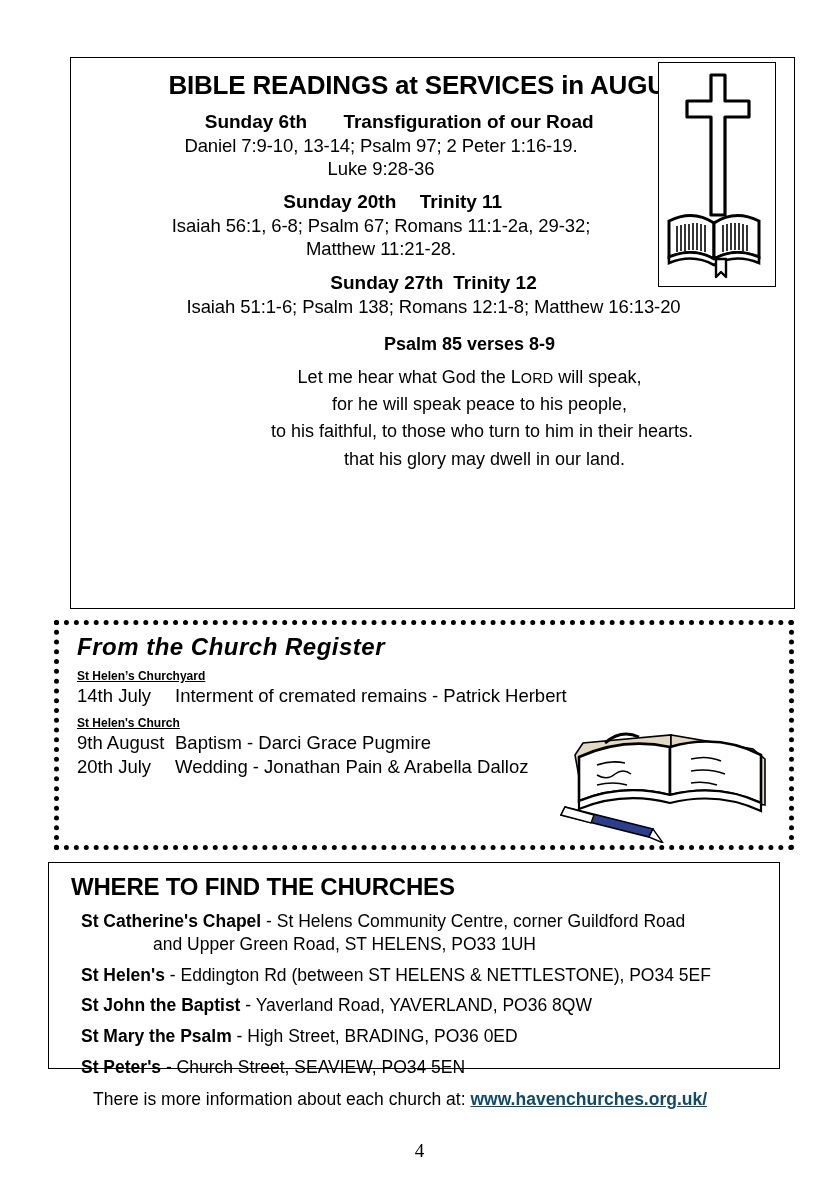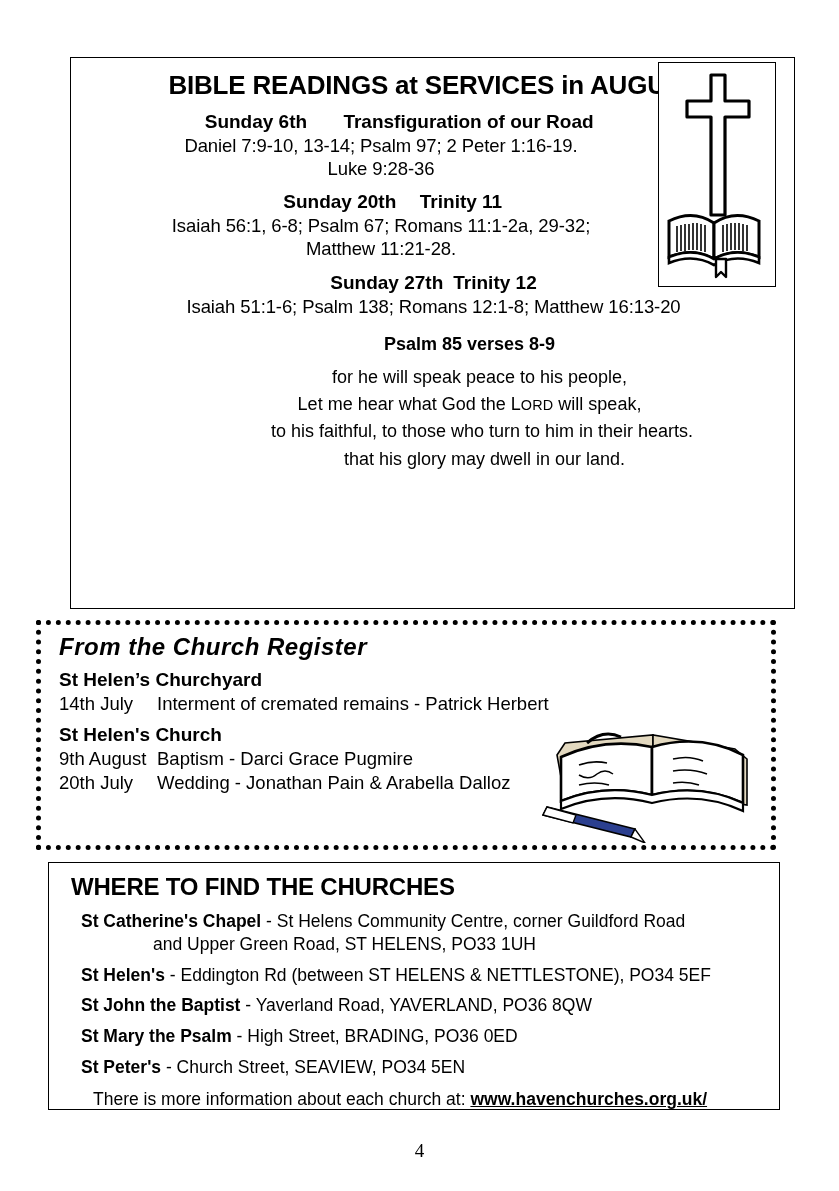--- a/index.html
+++ b/index.html
@@ -31,30 +31,30 @@
   }
 
   #readings-panel {
     left: 70px;
     top: 57px;
     width: 725px;
     height: 552px;
     text-align: center;
   }
   #register-panel {
-    left: 36px;
+    left: 54px;
     top: 620px;
     width: 740px;
     height: 230px;
   }
   #churches-panel {
     left: 48px;
     top: 862px;
     width: 732px;
-    height: 248px;
+    height: 207px;
   }
 
   
   .readings-inner {
     padding: 12px 18px 0 20px;
     position: relative;
     height: 100%;
     box-sizing: border-box;
   }
   .main-title {
@@ -128,24 +128,25 @@
     box-sizing: border-box;
   }
   .register-title {
     font-size: 24px;
     font-weight: bold;
     font-style: italic;
     letter-spacing: 0.5px;
     margin: 0 0 6px 0;
   }
   .register-sub {
-    font-size: 19px;
+    font-size: 12px;
     font-weight: bold;
     margin-top: 8px;
     margin-bottom: 1px;
+    text-decoration: underline;
   }
   .register-entry {
     font-size: 18.5px;
     line-height: 1.3;
     white-space: pre;
   }
   .reg-date {
     display: inline-block;
     width: 98px;
   }
@@ -182,21 +183,21 @@
   }
   .churches-footer {
     font-size: 17.5px;
     margin-top: 10px;
     padding-left: 22px;
   }
   .churches-footer a,
   .churches-footer .url {
     font-weight: bold;
     text-decoration: underline;
-    color: #000000;
+    color: #0c4a6e;
   }
 
   
   #page-number {
     position: absolute;
     left: 0;
     right: 0;
     top: 1140px;
     text-align: center;
     font-size: 19px;
@@ -274,22 +275,22 @@
       <div class="reading-head">
         <span class="day auto">Sunday 27th</span><span>Trinity 12</span>
       </div>
       <div class="reading-refs">
         <span>Isaiah 51:1-6; Psalm 138; Romans 12:1-8; Matthew 16:13-20</span>
       </div>
     </div>
 
     <div class="psalm-wrap">
       <div class="psalm-title">Psalm 85 verses 8-9</div>
+      <div class="psalm-line"><span>Let me hear what God the </span><span>L</span><span class="smallcaps">ORD</span><span> will speak,</span></div>
       <div class="psalm-line">    for he will speak peace to his people,</div>
-      <div class="psalm-line"><span>Let me hear what God the </span><span>L</span><span class="smallcaps">ORD</span><span> will speak,</span></div>
       <div class="psalm-line">     to his faithful, to those who turn to him in their hearts.</div>
       <div class="psalm-line">      that his glory may dwell in our land.</div>
     </div>
 
   </div>
 </div>
 
 <div class="panel-dotted" id="register-panel">
   <div class="register-inner">
 

